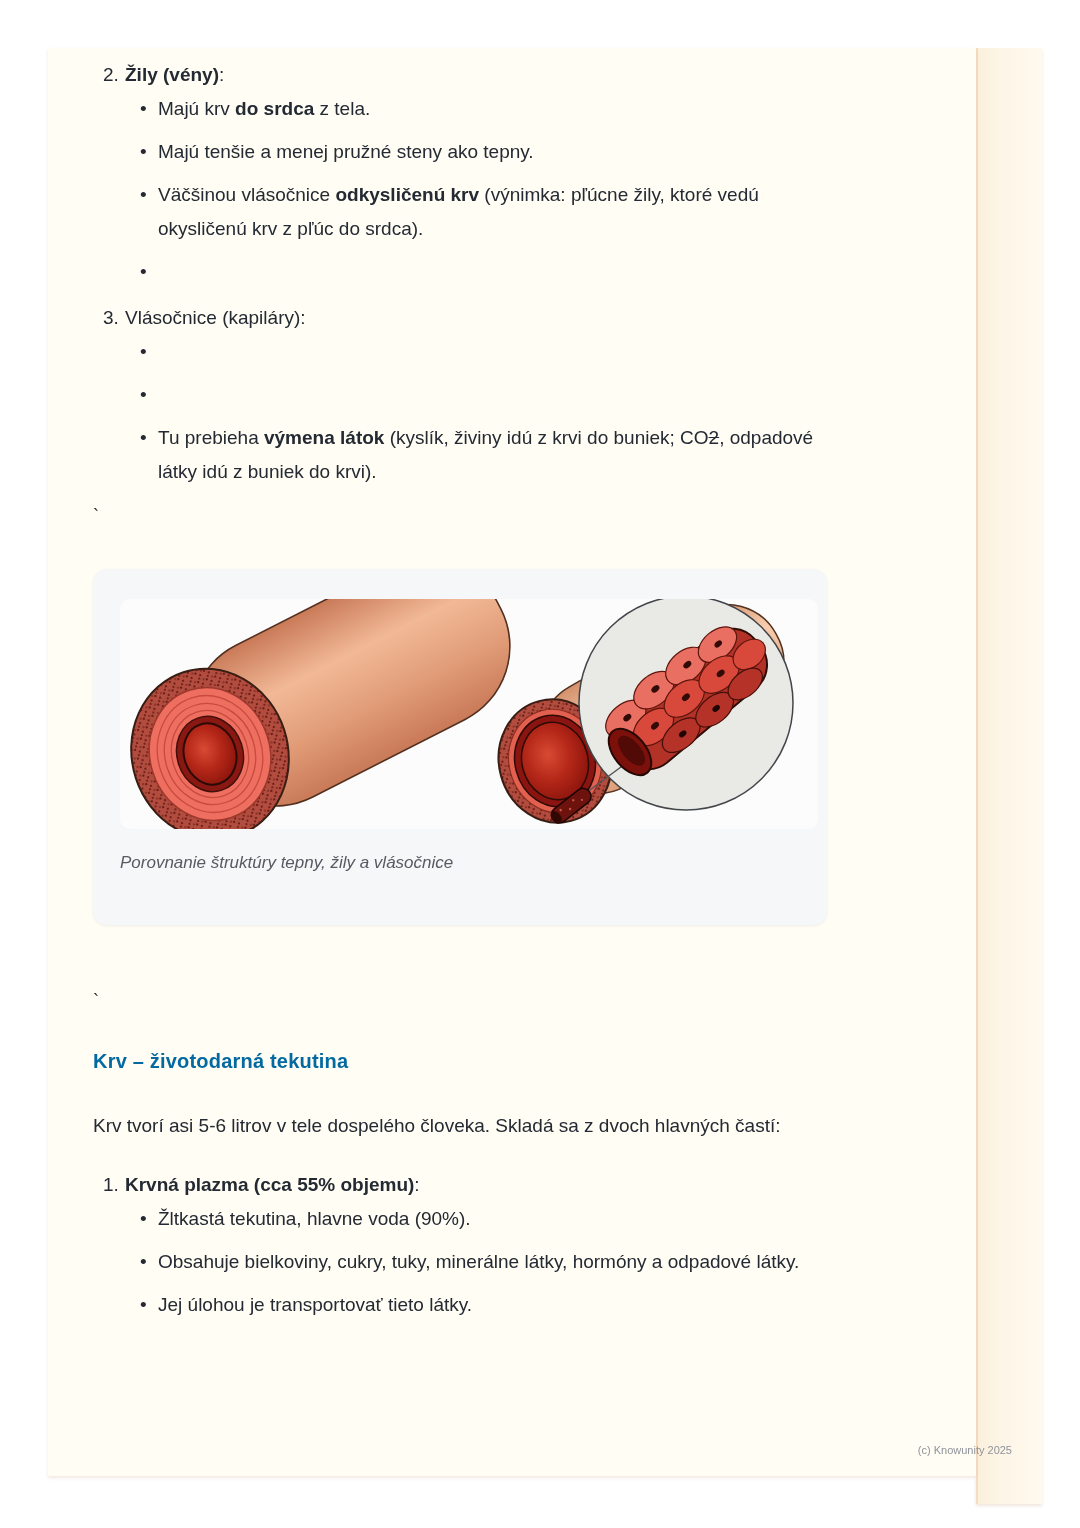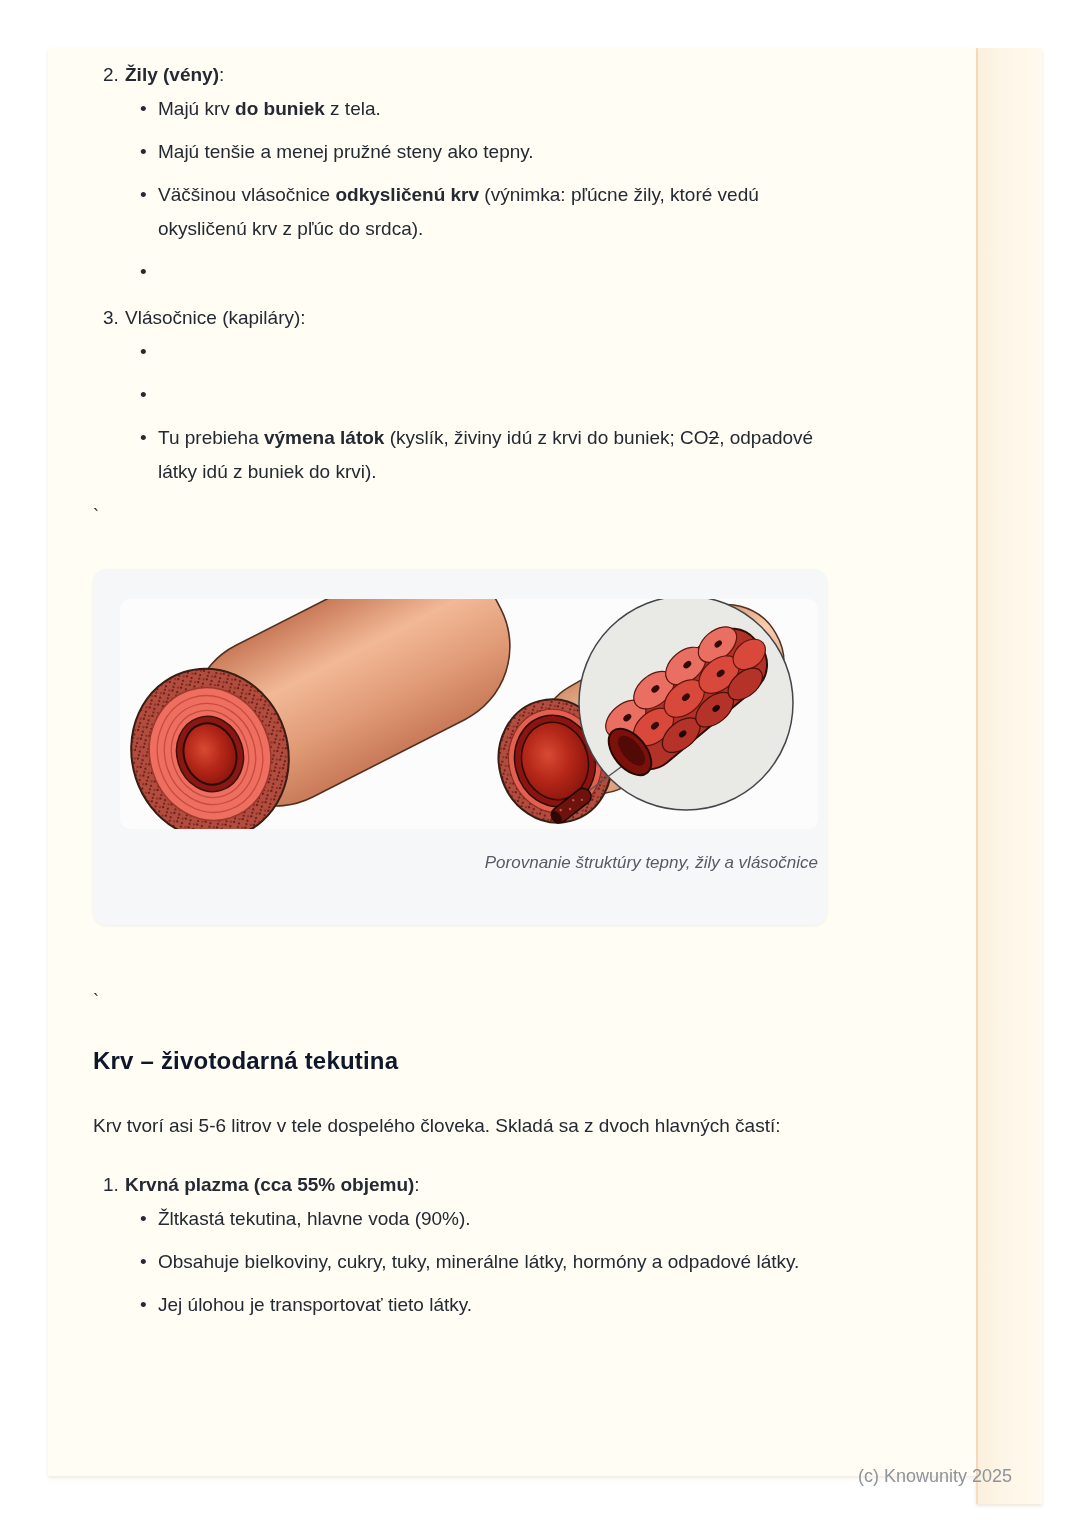--- a/index.html
+++ b/index.html
@@ -38,50 +38,50 @@
   figure { margin:0; }
   .card {
     margin:36px 0 0; width:734px; height:356px;
     background:#f6f7f9; border-radius:14px;
     box-sizing:border-box; padding:30px 0 0 27px;
     box-shadow:0 1px 3px rgba(20,30,60,.07);
   }
   .imgbox { width:698px; height:230px; background:#fcfcfc; border-radius:10px; overflow:hidden; }
   .imgbox svg { display:block; }
   figcaption {
-    width:698px; margin-top:22px; text-align:right;
+    width:698px; margin-top:22px; text-align:left;
     font-style:italic; font-size:17px; line-height:24px; color:#565b62;
   }
   h1.faded {
-    margin:23px 0 0; font-size:24px; line-height:40px; font-weight:700;
-    color:#0f172a; letter-spacing:.2px;
+    margin:23px 0 0; font-size:20px; line-height:40px; font-weight:700;
+    color:#0369a1; letter-spacing:.2px;
   }
   p.intro { margin:28px 0 0; text-align:justify; }
   .plasma-h { margin-top:25px; }
   .footer {
     position:absolute; top:1441px; right:68px;
-    font-size:18px; line-height:18px; color:#8f939a; z-index:5;margin-top:26px;
+    font-size:11px; line-height:18px; color:#8f939a; z-index:5;
   }
 </style>
 </head>
 <body>
 
 <div class="page-strip"></div>
 
 <div class="page">
   <div class="content">
 
     <div class="num-item">
       <span class="num">2.</span>
       <span><span style="font-weight: 700;">Žily (vény)</span><span>:</span></span>
     </div>
     <div class="bullets">
       <div class="brow">
         <span class="blt">•</span>
-        <span class="btxt"><span>Majú krv </span><span style="font-weight: 700;">do buniek</span><span> z tela.</span></span>
+        <span class="btxt"><span>Majú krv </span><span style="font-weight: 700;">do srdca</span><span> z tela.</span></span>
       </div>
       <div class="brow">
         <span class="blt">•</span>
         <span class="btxt"><span>Majú tenšie a menej pružné steny ako tepny.</span></span>
       </div>
       <div class="brow">
         <span class="blt">•</span>
         <span class="btxt"><span>Väčšinou vlásočnice </span><span style="font-weight: 700; text-align: right;">odkysličenú krv</span><span> (výnimka: pľúcne žily, ktoré vedú okysličenú krv z pľúc do srdca).</span></span>
       </div>
       <div class="brow last">

